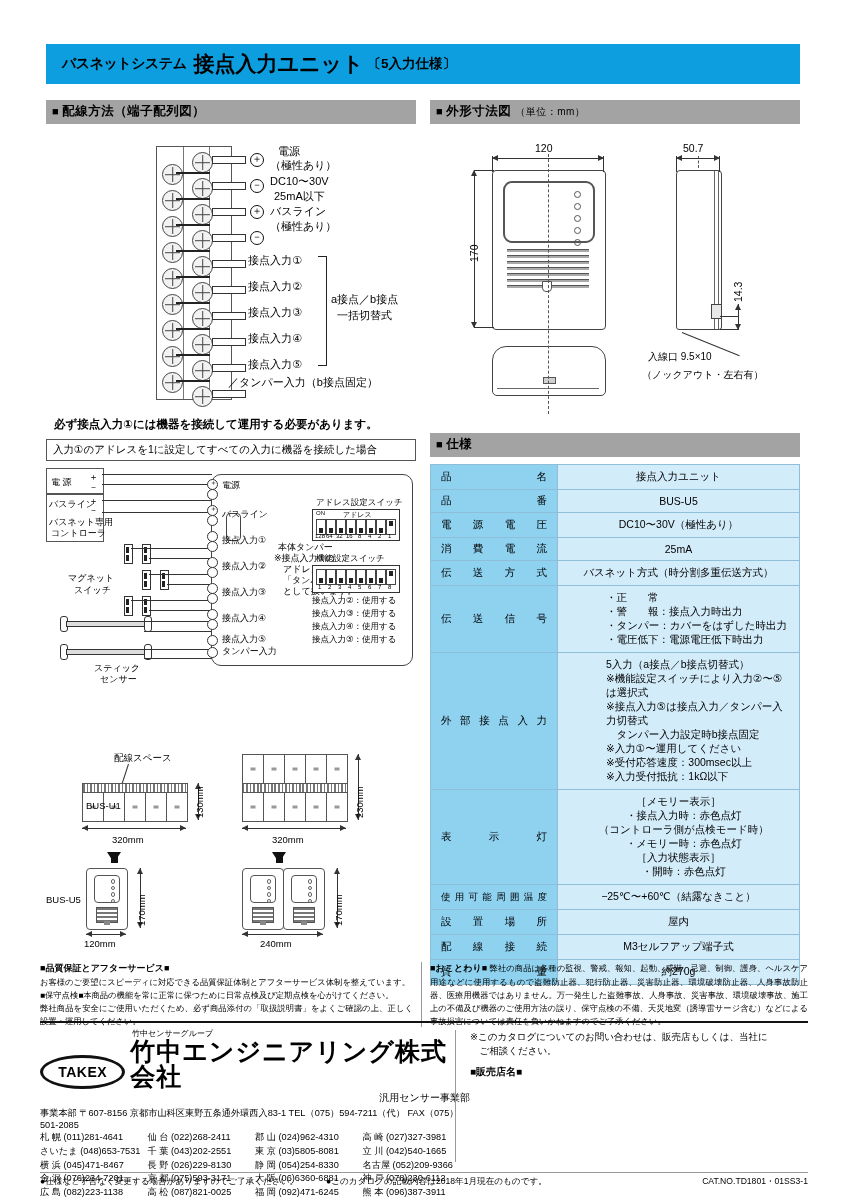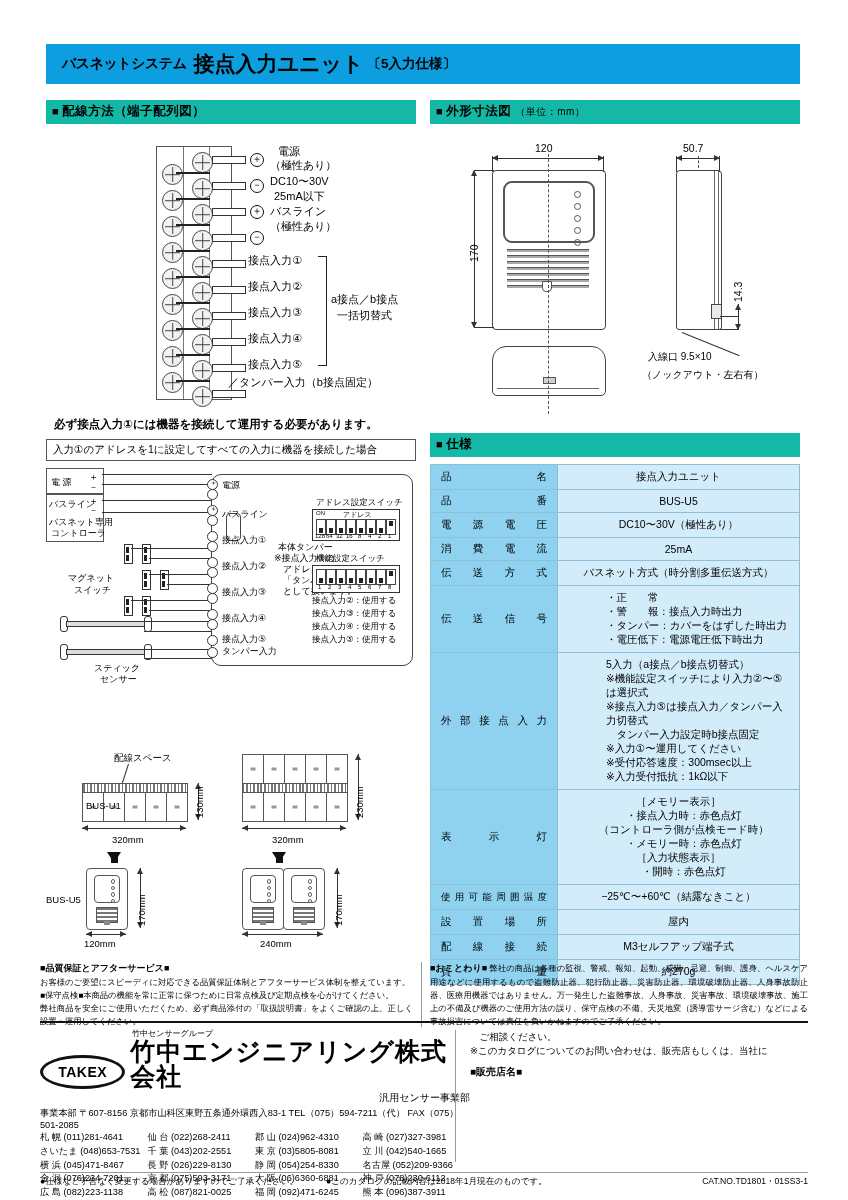--- a/index.html
+++ b/index.html
@@ -1,18 +1,18 @@
 <!DOCTYPE html>
 <html lang="ja"><head>
 <meta charset="utf-8">
 <style>
   html,body{margin:0;padding:0;background:#fff;}
   body{width:848px;height:1200px;font-family:"Liberation Sans","DejaVu Sans",sans-serif;color:#000;position:relative;overflow:hidden;}
   .page{position:absolute;left:0;top:0;width:848px;height:1200px;}
-  .sec-head{background:#14b8a6;color:#000;font-size:12.5px;font-weight:bold;
+  .sec-head{background:#a3a3a3;color:#000;font-size:12.5px;font-weight:bold;
             padding:3px 6px 4px 6px;letter-spacing:.5px;}
   .sec-head .sq{font-size:11px;margin-right:3px;}
   .sec-head .sm{font-size:10px;font-weight:normal;}
 
   
   #title-banner{position:absolute;left:46px;top:44px;width:754px;height:40px;
      background:#0d9ee0;display:flex;align-items:center;}
   #title-banner .t1{font-size:14px;font-weight:bold;margin-left:16px;letter-spacing:-0.5px;}
   #title-banner .t2{font-size:21px;font-weight:bold;margin-left:7px;letter-spacing:0px;}
   #title-banner .t3{font-size:13.5px;font-weight:bold;margin-left:4px;}
@@ -780,22 +780,22 @@
         <span>AUS. 03-9544-2477</span>
         <span></span>
       </div>
 
     </div>
   </div>
 
   <div class="vdiv" style="left:455px;top:1030px;height:132px;"></div>
 
   <div id="dealer">
+    <div>※このカタログについてのお問い合わせは、販売店もしくは、当社に</div>
     <div>　ご相談ください。</div>
-    <div>※このカタログについてのお問い合わせは、販売店もしくは、当社に</div>
     <div class="dn">■販売店名■</div>
   </div>
 
   <div id="bottomline"></div>
   <div id="bottombar">
     <span>●仕様など予告なく変更する場合がありますのでご了承ください。</span>
     <span class="sp">●このカタログの記載内容は2018年1月現在のものです。</span>
     <span class="cat">CAT.NO.TD1801・01SS3-1</span>
   </div>
 

